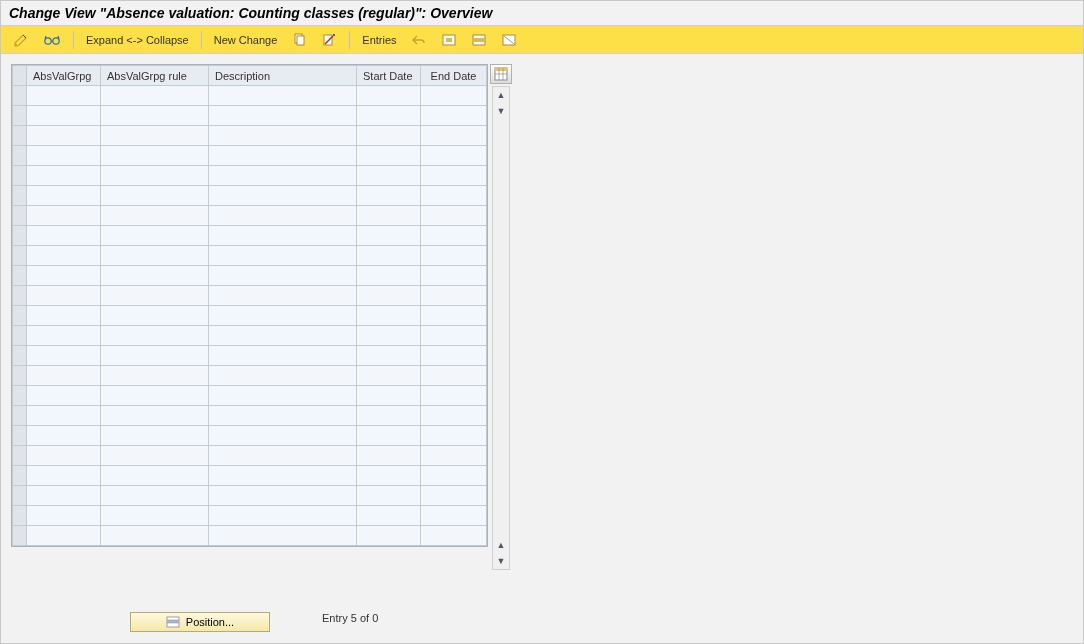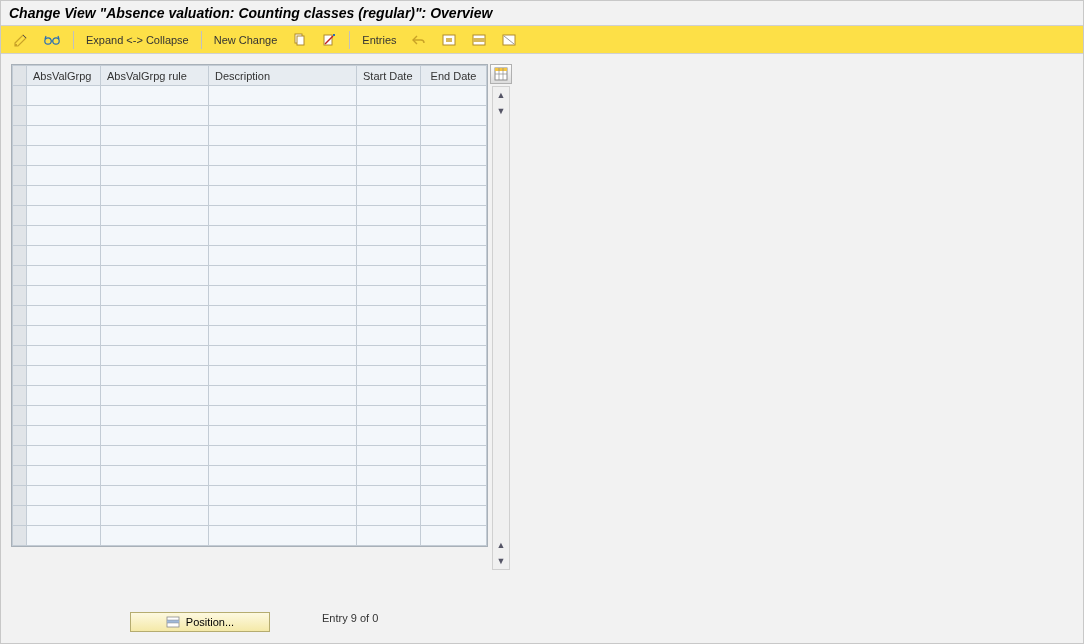--- a/index.html
+++ b/index.html
@@ -485,16 +485,16 @@
       <span class="position-icon">
         <svg width="14" height="12" viewBox="0 0 14 12">
           <rect x="1" y="1" width="12" height="10" fill="#fff" stroke="#8a8a8a" stroke-width="0.8"></rect>
           <rect x="1" y="4" width="12" height="3" fill="#9fb8d9"></rect>
           <line x1="1" y1="4" x2="13" y2="4" stroke="#8a8a8a" stroke-width="0.5"></line>
           <line x1="1" y1="7" x2="13" y2="7" stroke="#8a8a8a" stroke-width="0.5"></line>
         </svg>
       </span>
       <span>Position...</span>
     </div>
-    <div class="footer-text">Entry 9 of 0</div>
+    <div class="footer-text">Entry 5 of 0</div>
   </div>
 
 </div>
 
 </body></html>

